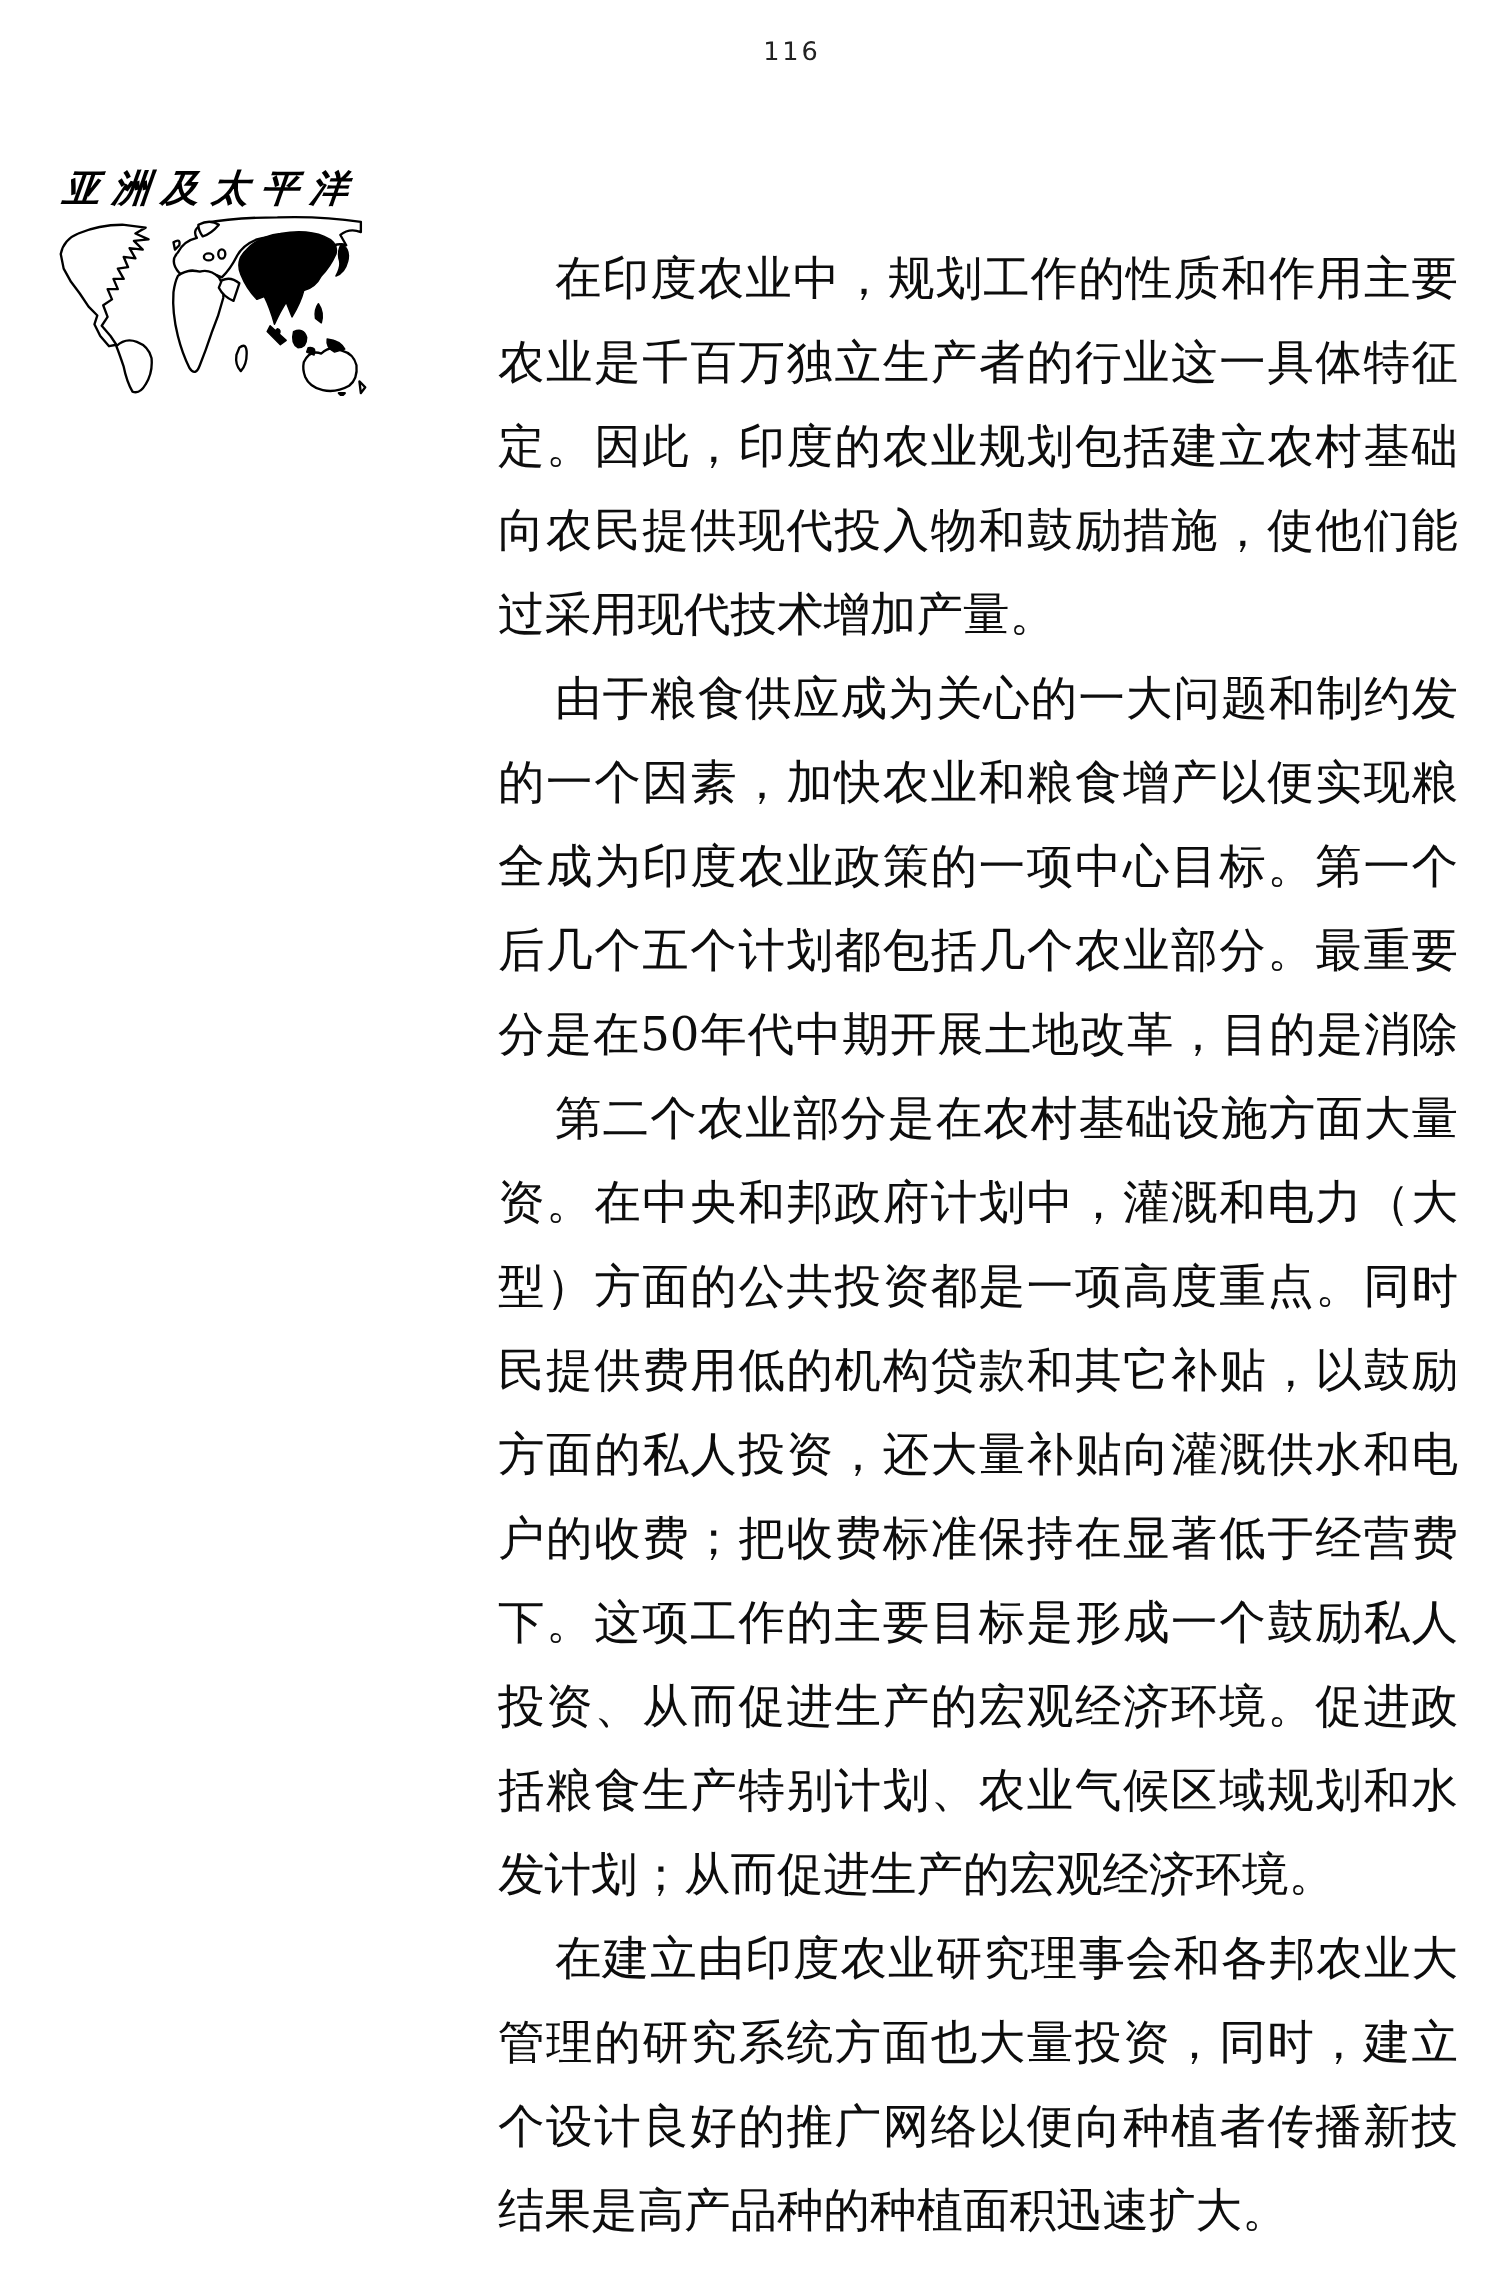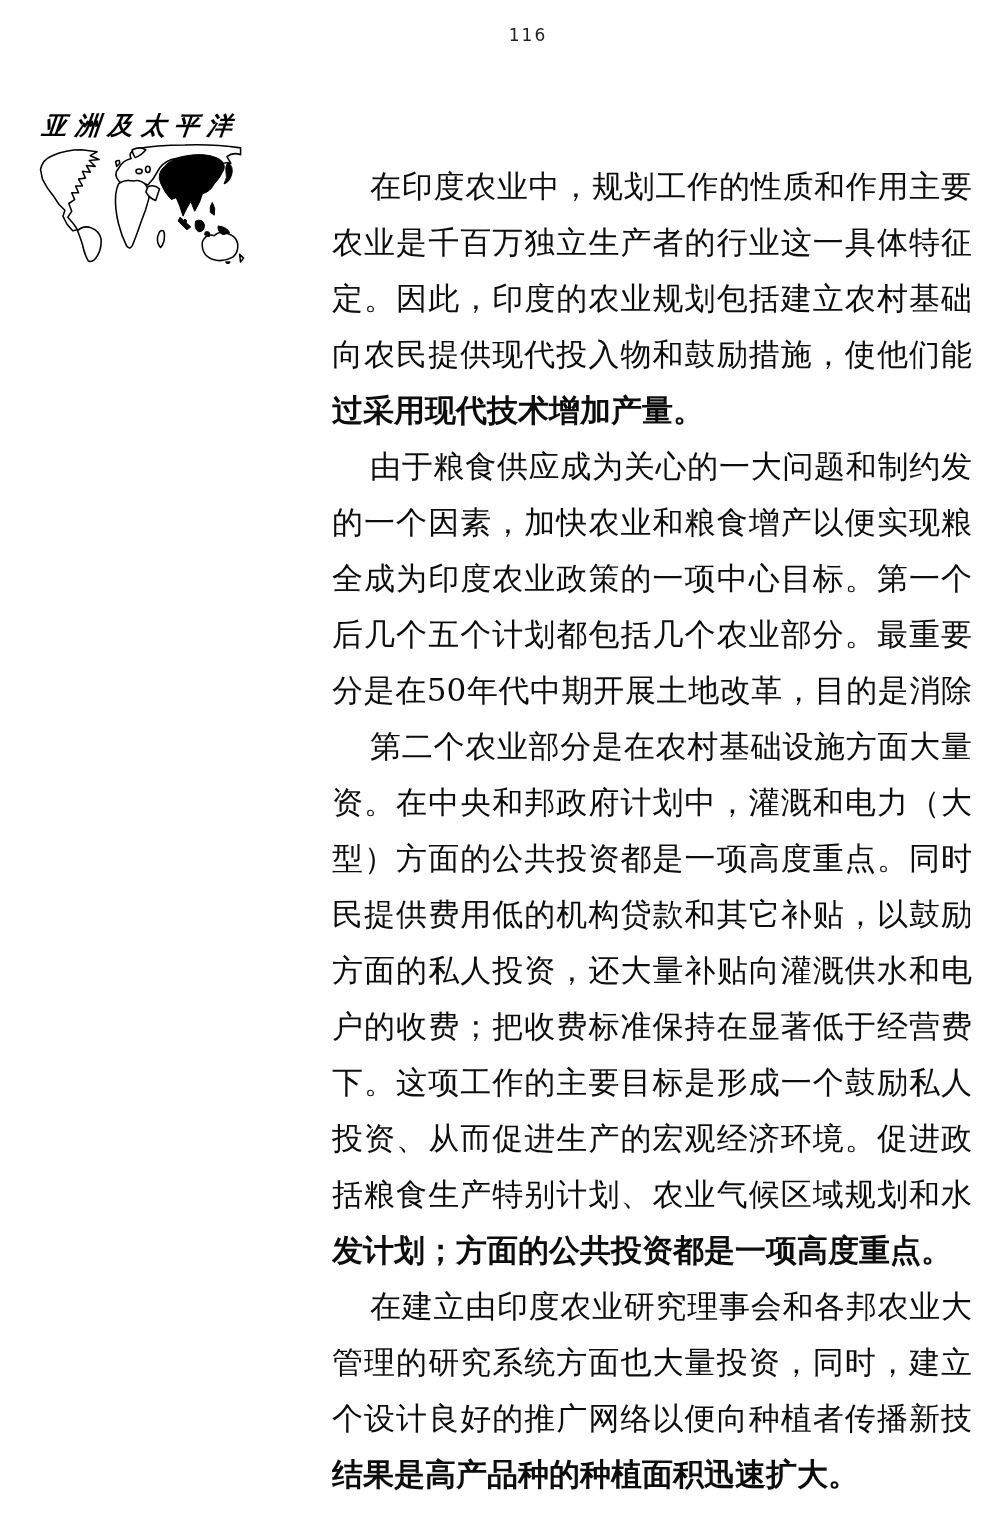--- a/index.html
+++ b/index.html
@@ -34,21 +34,21 @@
     position:absolute; left:332px; top:134px; width:640px;
   }
   .body-text .line {
     height:56px; line-height:56px;
     font-size:31px; color:#0d0d0d;
     text-align:justify; text-align-last:justify;
     text-justify:inter-character;
     overflow:hidden;
   }
   .body-text .line.first { padding-left:38px; }
-  .body-text .line.last  { text-align-last:left;font-weight:bold; }
+  .body-text .line.last  { text-align-last:left; }
 </style>
 </head>
 <body>
 
 <div class="page">
 
   <div class="page-number">116</div>
 
   <div class="figure">
     <div class="figure-caption">亚洲及太平洋</div>
@@ -113,20 +113,20 @@
       <div class="line">分是在50年代中期开展土地改革，目的是消除中间</div>
       <div class="line first">第二个农业部分是在农村基础设施方面大量投</div>
       <div class="line">资。在中央和邦政府计划中，灌溉和电力（大中小</div>
       <div class="line">型）方面的公共投资都是一项高度重点。同时向农</div>
       <div class="line">民提供费用低的机构贷款和其它补贴，以鼓励灌溉</div>
       <div class="line">方面的私人投资，还大量补贴向灌溉供水和电力用</div>
       <div class="line">户的收费；把收费标准保持在显著低于经营费用以</div>
       <div class="line">下。这项工作的主要目标是形成一个鼓励私人农民</div>
       <div class="line">投资、从而促进生产的宏观经济环境。促进政策包</div>
       <div class="line">括粮食生产特别计划、农业气候区域规划和水土开</div>
-      <div class="line last">发计划；方面的公共投资都是一项高度重点。</div>
+      <div class="line last">发计划；从而促进生产的宏观经济环境。</div>
       <div class="line first">在建立由印度农业研究理事会和各邦农业大学</div>
       <div class="line">管理的研究系统方面也大量投资，同时，建立了一</div>
       <div class="line">个设计良好的推广网络以便向种植者传播新技术。</div>
       <div class="line last">结果是高产品种的种植面积迅速扩大。</div>
     </div>
 
 </div>
 
 </body></html>

